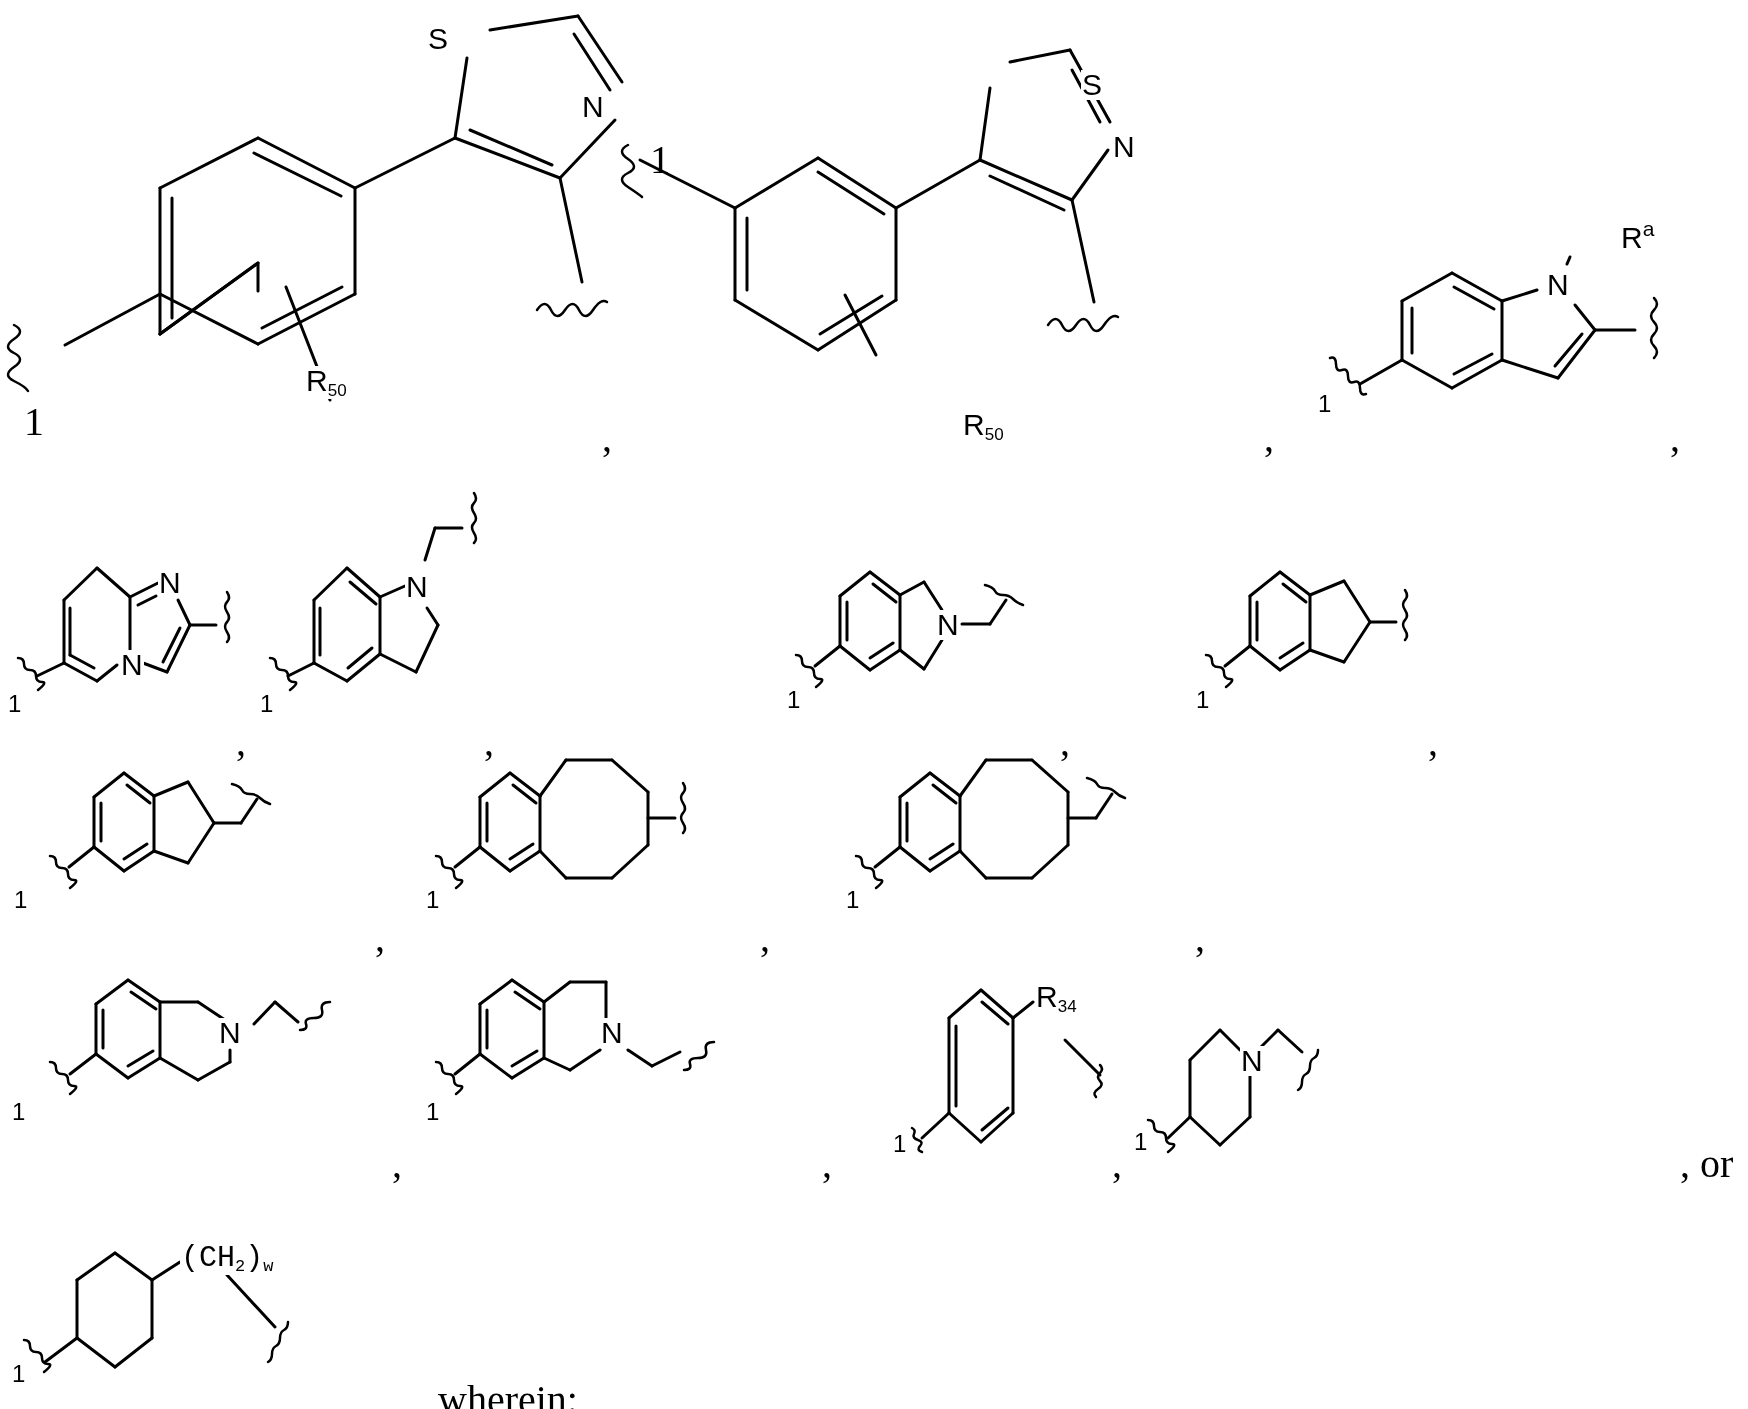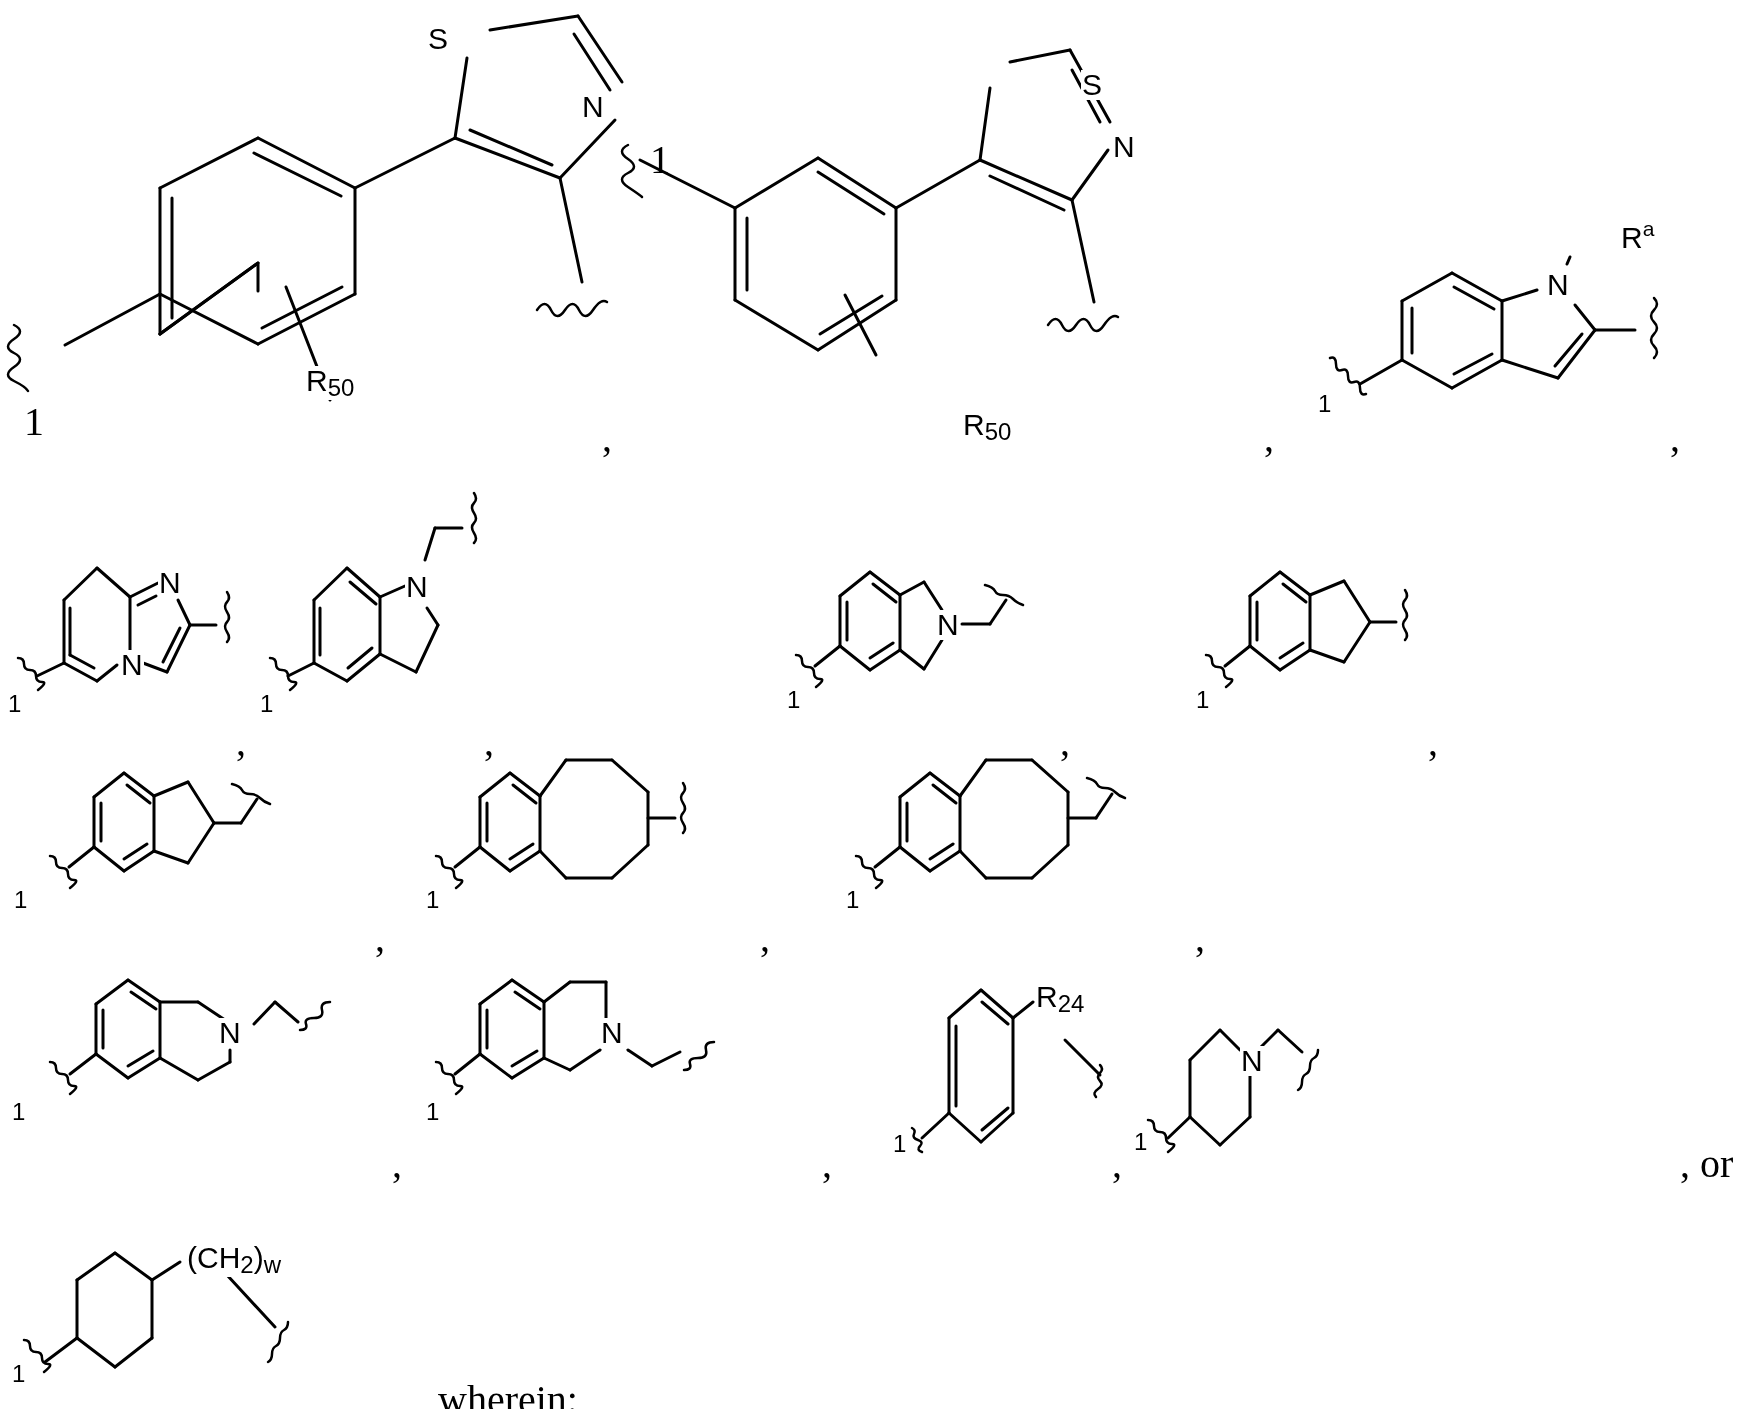--- a/index.html
+++ b/index.html
@@ -1,21 +1,21 @@
 <!DOCTYPE html>
 <html><head>
 <meta charset="utf-8">
 <style>
   html,body{margin:0;padding:0;background:#ffffff;}
   body{width:1748px;height:1409px;position:relative;overflow:hidden;font-family:"Liberation Sans",sans-serif;color:#000;}
   svg.chem{position:absolute;left:0;top:0;width:1748px;height:1409px;}
   svg.chem line, svg.chem polyline, svg.chem path{stroke:#000;stroke-width:3;fill:none;stroke-linecap:round;stroke-linejoin:round;}
   svg.chem .wavy{stroke-width:2.5;}
   .atom{position:absolute;font-family:"Liberation Sans",sans-serif;font-size:30px;line-height:1;background:#fff;padding:0 1px;}
-  .atom sub{font-size:24px;vertical-align:-5px;}
+  .atom sub{font-size:17px;vertical-align:-5px;}
   .atom sup{font-size:21px;vertical-align:12px;}
   .num{position:absolute;font-family:"Liberation Sans",sans-serif;font-size:24px;line-height:1;}
   .num.serif{font-family:"Liberation Serif",serif;font-size:40px;}
   .sep{position:absolute;font-family:"Liberation Serif",serif;font-size:40px;line-height:1;}
   .wherein{position:absolute;font-family:"Liberation Serif",serif;font-size:40px;line-height:1;}
 </style>
 </head>
 <body>
 
 <svg class="chem" viewBox="0 0 1748 1409" xmlns="http://www.w3.org/2000/svg">
@@ -378,24 +378,24 @@
 <span class="sep" style="left:1195px;top:918px;">,</span>
 
 <span class="atom" style="left:218px;top:1018px;">N</span>
 <span class="num" style="left:12px;top:1100px;">1</span>
 <span class="sep" style="left:392px;top:1144px;">,</span>
 
 <span class="atom" style="left:600px;top:1018px;">N</span>
 <span class="num" style="left:426px;top:1100px;">1</span>
 <span class="sep" style="left:822px;top:1144px;">,</span>
 
-<span class="atom" style="left:1035px;top:982px;"><span>R</span><sub>24</sub></span>
+<span class="atom" style="left:1035px;top:982px;"><span>R</span><sub>34</sub></span>
 <span class="num" style="left:893px;top:1132px;">1</span>
 <span class="sep" style="left:1112px;top:1144px;">,</span>
 
 <span class="atom" style="left:1240px;top:1046px;">N</span>
 <span class="num" style="left:1134px;top:1130px;">1</span>
 <span class="sep" style="left:1680px;top:1144px;white-space:pre;">, or</span>
 
-<span class="atom" style="left:186px;top:1243px;white-space:nowrap;"><span>(CH</span><sub>2</sub><span>)</span><sub>w</sub></span>
+<span class="atom" style="left:180px;top:1243px;white-space:nowrap;font-family:Liberation Mono, monospace;"><span>(CH</span><sub>2</sub><span>)</span><sub>w</sub></span>
 <span class="num" style="left:12px;top:1362px;">1</span>
 
 <span class="wherein" style="left:438px;top:1380px;">wherein:</span>
 
 </body></html>

